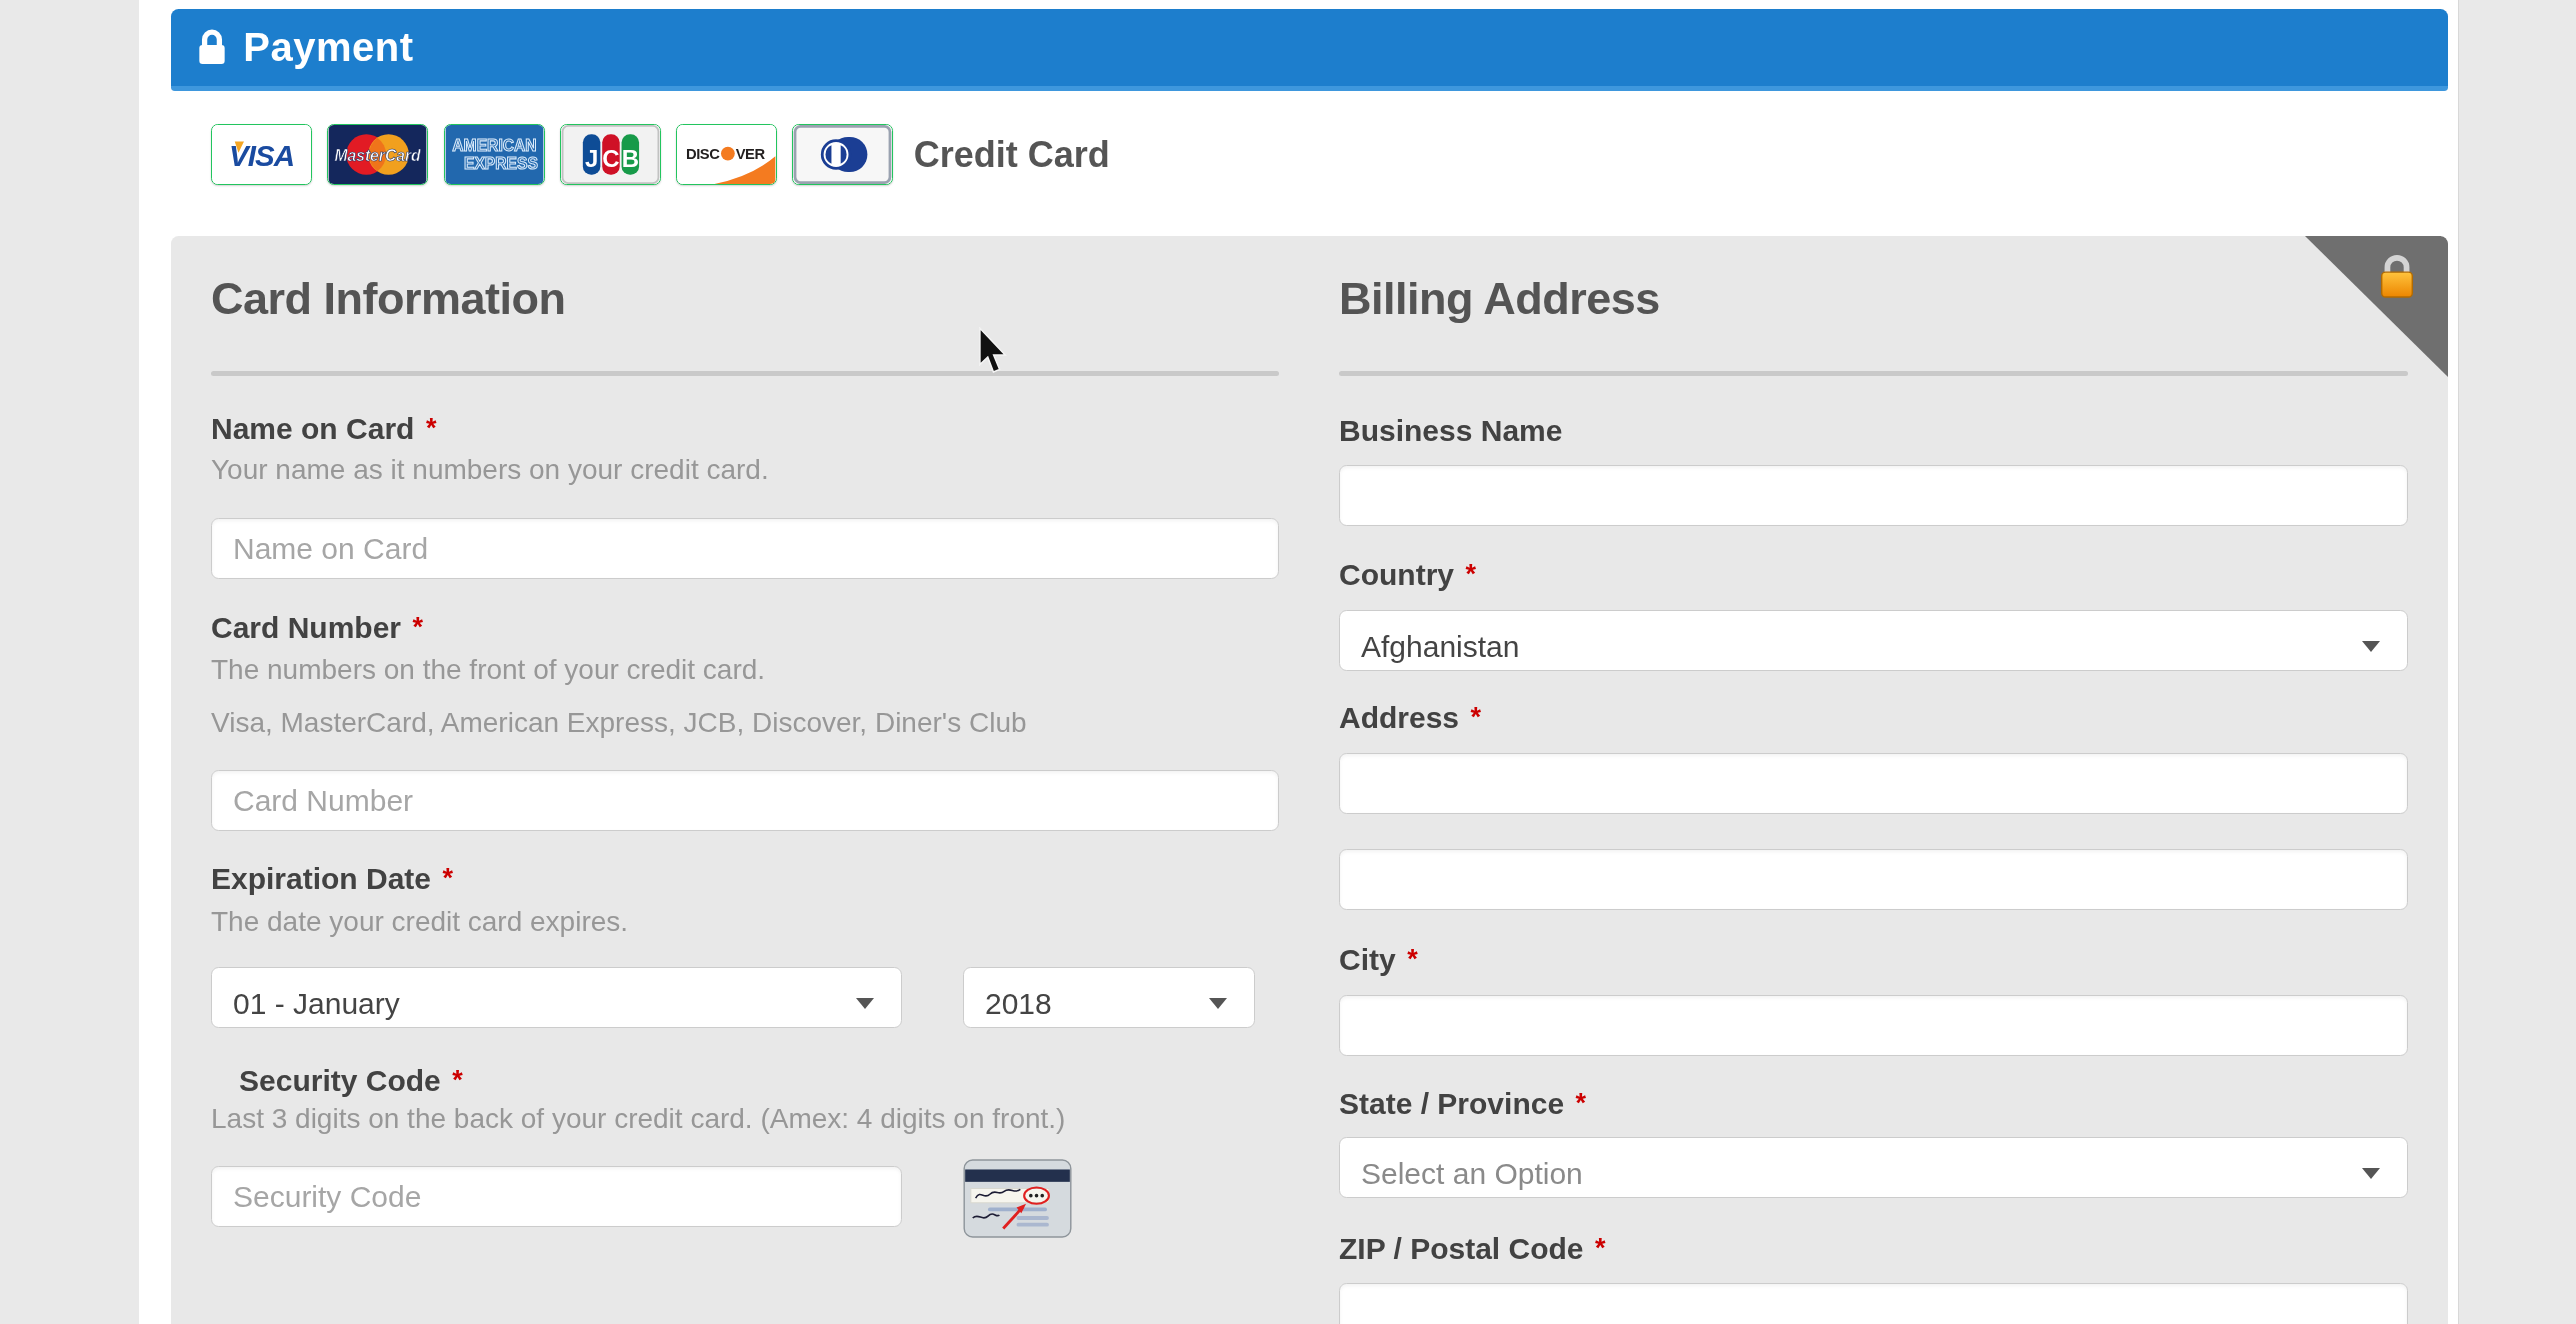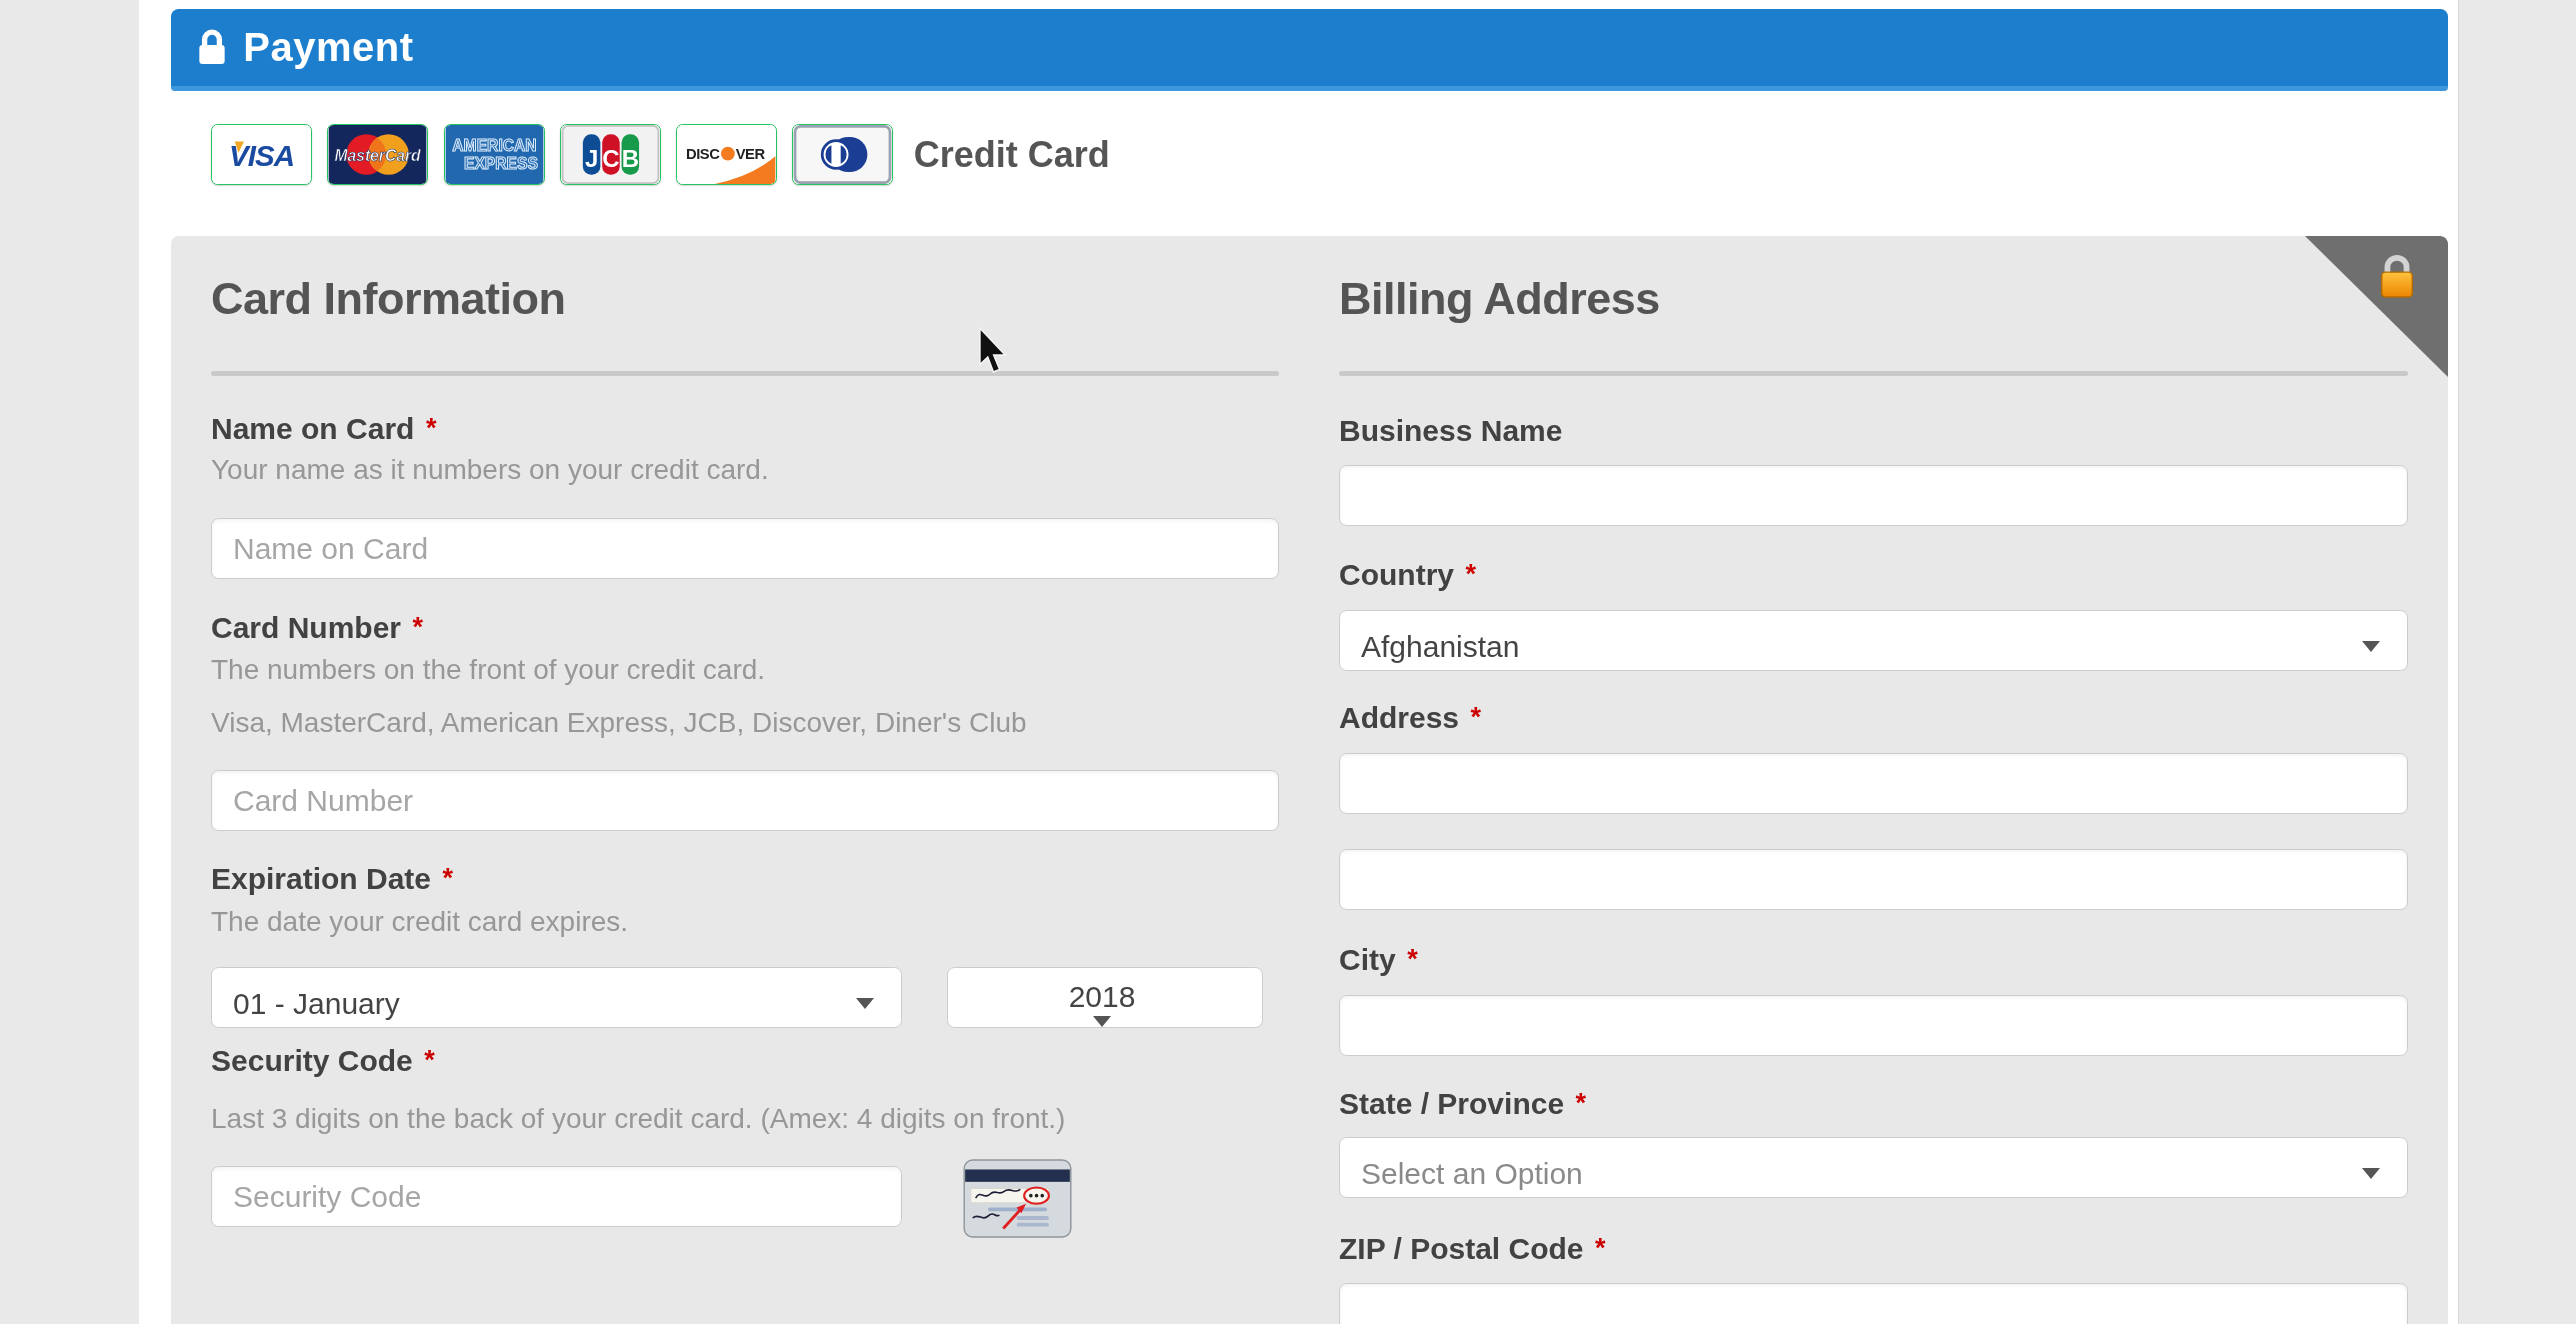--- a/index.html
+++ b/index.html
@@ -178,26 +178,26 @@
       <input class="text-input" style="top: 534px;" type="text" placeholder="Card Number">
 
       <div class="field-label" style="top:626px;">
         <span>Expiration Date</span><span class="req">*</span>
       </div>
       <div class="help-text" style="top:670px;">The date your credit card expires.</div>
       <div class="selectbox" style="top:731px; left:0; width:691px;">
         <span class="value">01 - January</span>
         <span class="caret"></span>
       </div>
-      <div class="selectbox" style="top:731px; left:736px; width:316px;flex-direction:column;">
+      <div class="selectbox" style="top:731px; left:752px; width:292px;">
         <span class="value">2018</span>
         <span class="caret"></span>
       </div>
 
-      <div class="field-label" style="top:808px;">
+      <div class="field-label" style="top:828px;margin-left:28px;">
         <span>Security Code</span><span class="req">*</span>
       </div>
       <div class="help-text" style="top:867px;">Last 3 digits on the back of your credit card. (Amex: 4 digits on front.)</div>
       <input class="text-input" style="top: 930px; width: 691px;" type="text" placeholder="Security Code">
 
       <svg style="position:absolute; top:923px; left:752px;" width="109" height="79" viewBox="0 0 114 83">
         <rect x="1" y="1" width="112" height="81" rx="9" fill="#d5dade" stroke="#8e959b" stroke-width="1.5"></rect>
         <rect x="2" y="11" width="110" height="13" fill="#23304d"></rect>
         <rect x="8" y="31" width="82" height="15" fill="#f6f5ee" stroke="#d8d8cf" stroke-width="1"></rect>
         <path d="M13,41 c5,-9 9,2 15,-4 s9,2 15,-3 s11,3 17,-2" fill="none" stroke="#1d1d35" stroke-width="1.6"></path>

